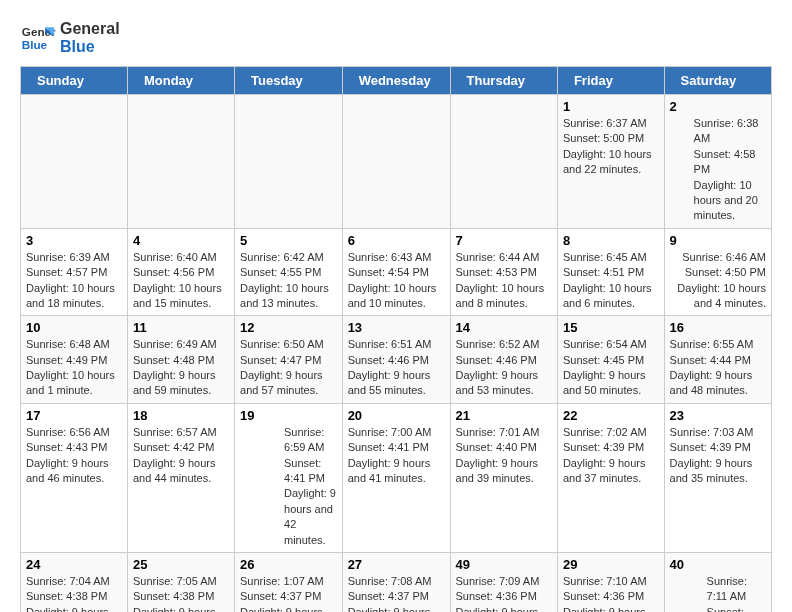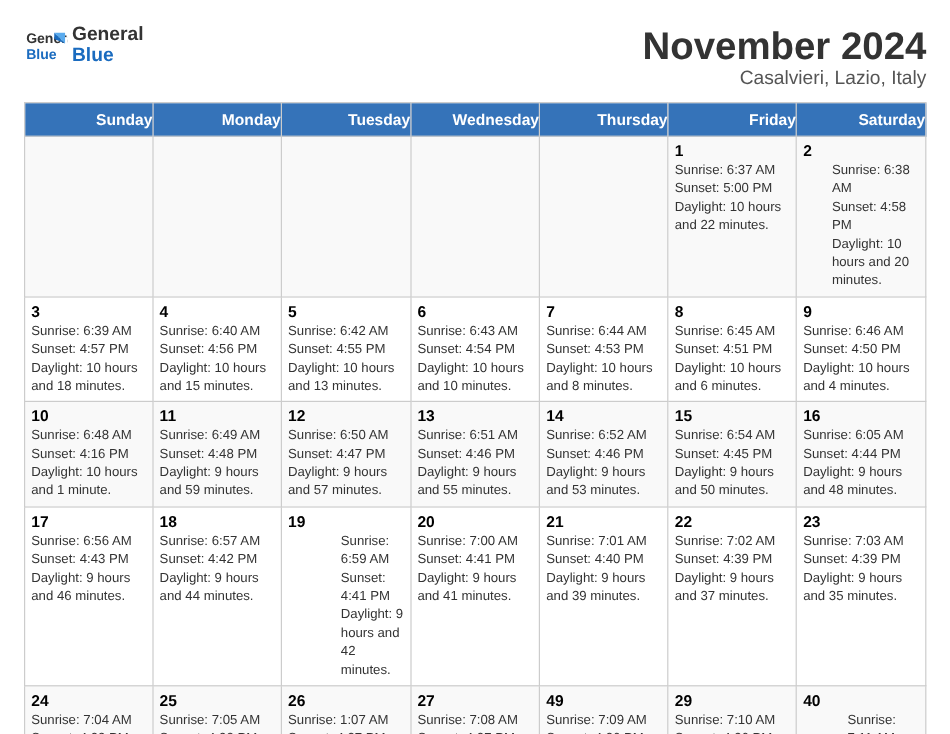--- a/index.html
+++ b/index.html
@@ -36,22 +36,22 @@
       color: #555;
     }
     table {
       width: 100%;
       border-collapse: collapse;
       font-size: 11px;
     }
     thead tr th {
       background-color: #3573b9;
       color: #fff;
-      text-align: right;
-      padding: 6px 0;
+      text-align: left;
+      padding: 6px 16px;
       font-size: 13px;
       font-weight: bold;
       border: 1px solid #ccc;
     }
     tbody tr td {
       border: 1px solid #ccc;
       vertical-align: top;
       padding: 4px 5px;
       width: 108px;
       min-height: 80px;
@@ -82,24 +82,20 @@
       <text x="2" y="18" font-family="Arial" font-weight="bold" font-size="13" fill="#333">General</text>
       <text x="2" y="32" font-family="Arial" font-weight="bold" font-size="13" fill="#1a6bbf">Blue</text>
       <polygon points="28,8 38,18 28,14" fill="#1a6bbf"></polygon>
       <polygon points="28,8 38,8 38,18" fill="#5aabee"></polygon>
     </svg>
     <div>
       <div style="font-size:16px;font-weight:bold;color:#333;">General</div>
       <div style="font-size:16px;font-weight:bold;color:#1a6bbf;">Blue</div>
     </div>
   </div>
-  <div class="title-block">
-    <div class="month-title">November 2024</div>
-    <div class="subtitle">Casalvieri, Lazio, Italy</div>
-  </div>
 </div>
 
 <table>
   <thead>
     <tr id="weekday-header">
         <th>Sunday</th>
         <th>Monday</th>
         <th>Tuesday</th>
         <th>Wednesday</th>
         <th>Thursday</th>
@@ -159,30 +155,30 @@
 Daylight: 10 hours and 8 minutes.</div>
         </td>
         <td>
           <span class="day-num">8</span>
           <div class="day-info" style="white-space: pre-line;">Sunrise: 6:45 AM
 Sunset: 4:51 PM
 Daylight: 10 hours and 6 minutes.</div>
         </td>
         <td>
           <span class="day-num">9</span>
-          <div class="day-info" style="white-space: pre-line;">Sunrise: 6:46 AM
+          <div class="day-info" style="white-space: pre-line; text-align: right;">Sunrise: 6:46 AM
 Sunset: 4:50 PM
 Daylight: 10 hours and 4 minutes.</div>
         </td>
       </tr>
       <tr>
         <td>
           <span class="day-num">10</span>
           <div class="day-info" style="white-space: pre-line;">Sunrise: 6:48 AM
-Sunset: 4:16 PM
+Sunset: 4:49 PM
 Daylight: 10 hours and 1 minute.</div>
         </td>
         <td>
           <span class="day-num">11</span>
           <div class="day-info" style="white-space: pre-line;">Sunrise: 6:49 AM
 Sunset: 4:48 PM
 Daylight: 9 hours and 59 minutes.</div>
         </td>
         <td>
           <span class="day-num">12</span>
@@ -203,21 +199,21 @@
 Daylight: 9 hours and 53 minutes.</div>
         </td>
         <td>
           <span class="day-num">15</span>
           <div class="day-info" style="white-space: pre-line;">Sunrise: 6:54 AM
 Sunset: 4:45 PM
 Daylight: 9 hours and 50 minutes.</div>
         </td>
         <td>
           <span class="day-num">16</span>
-          <div class="day-info" style="white-space: pre-line;">Sunrise: 6:05 AM
+          <div class="day-info" style="white-space: pre-line;">Sunrise: 6:55 AM
 Sunset: 4:44 PM
 Daylight: 9 hours and 48 minutes.</div>
         </td>
       </tr>
       <tr>
         <td>
           <span class="day-num">17</span>
           <div class="day-info" style="white-space: pre-line;">Sunrise: 6:56 AM
 Sunset: 4:43 PM
 Daylight: 9 hours and 46 minutes.</div>

